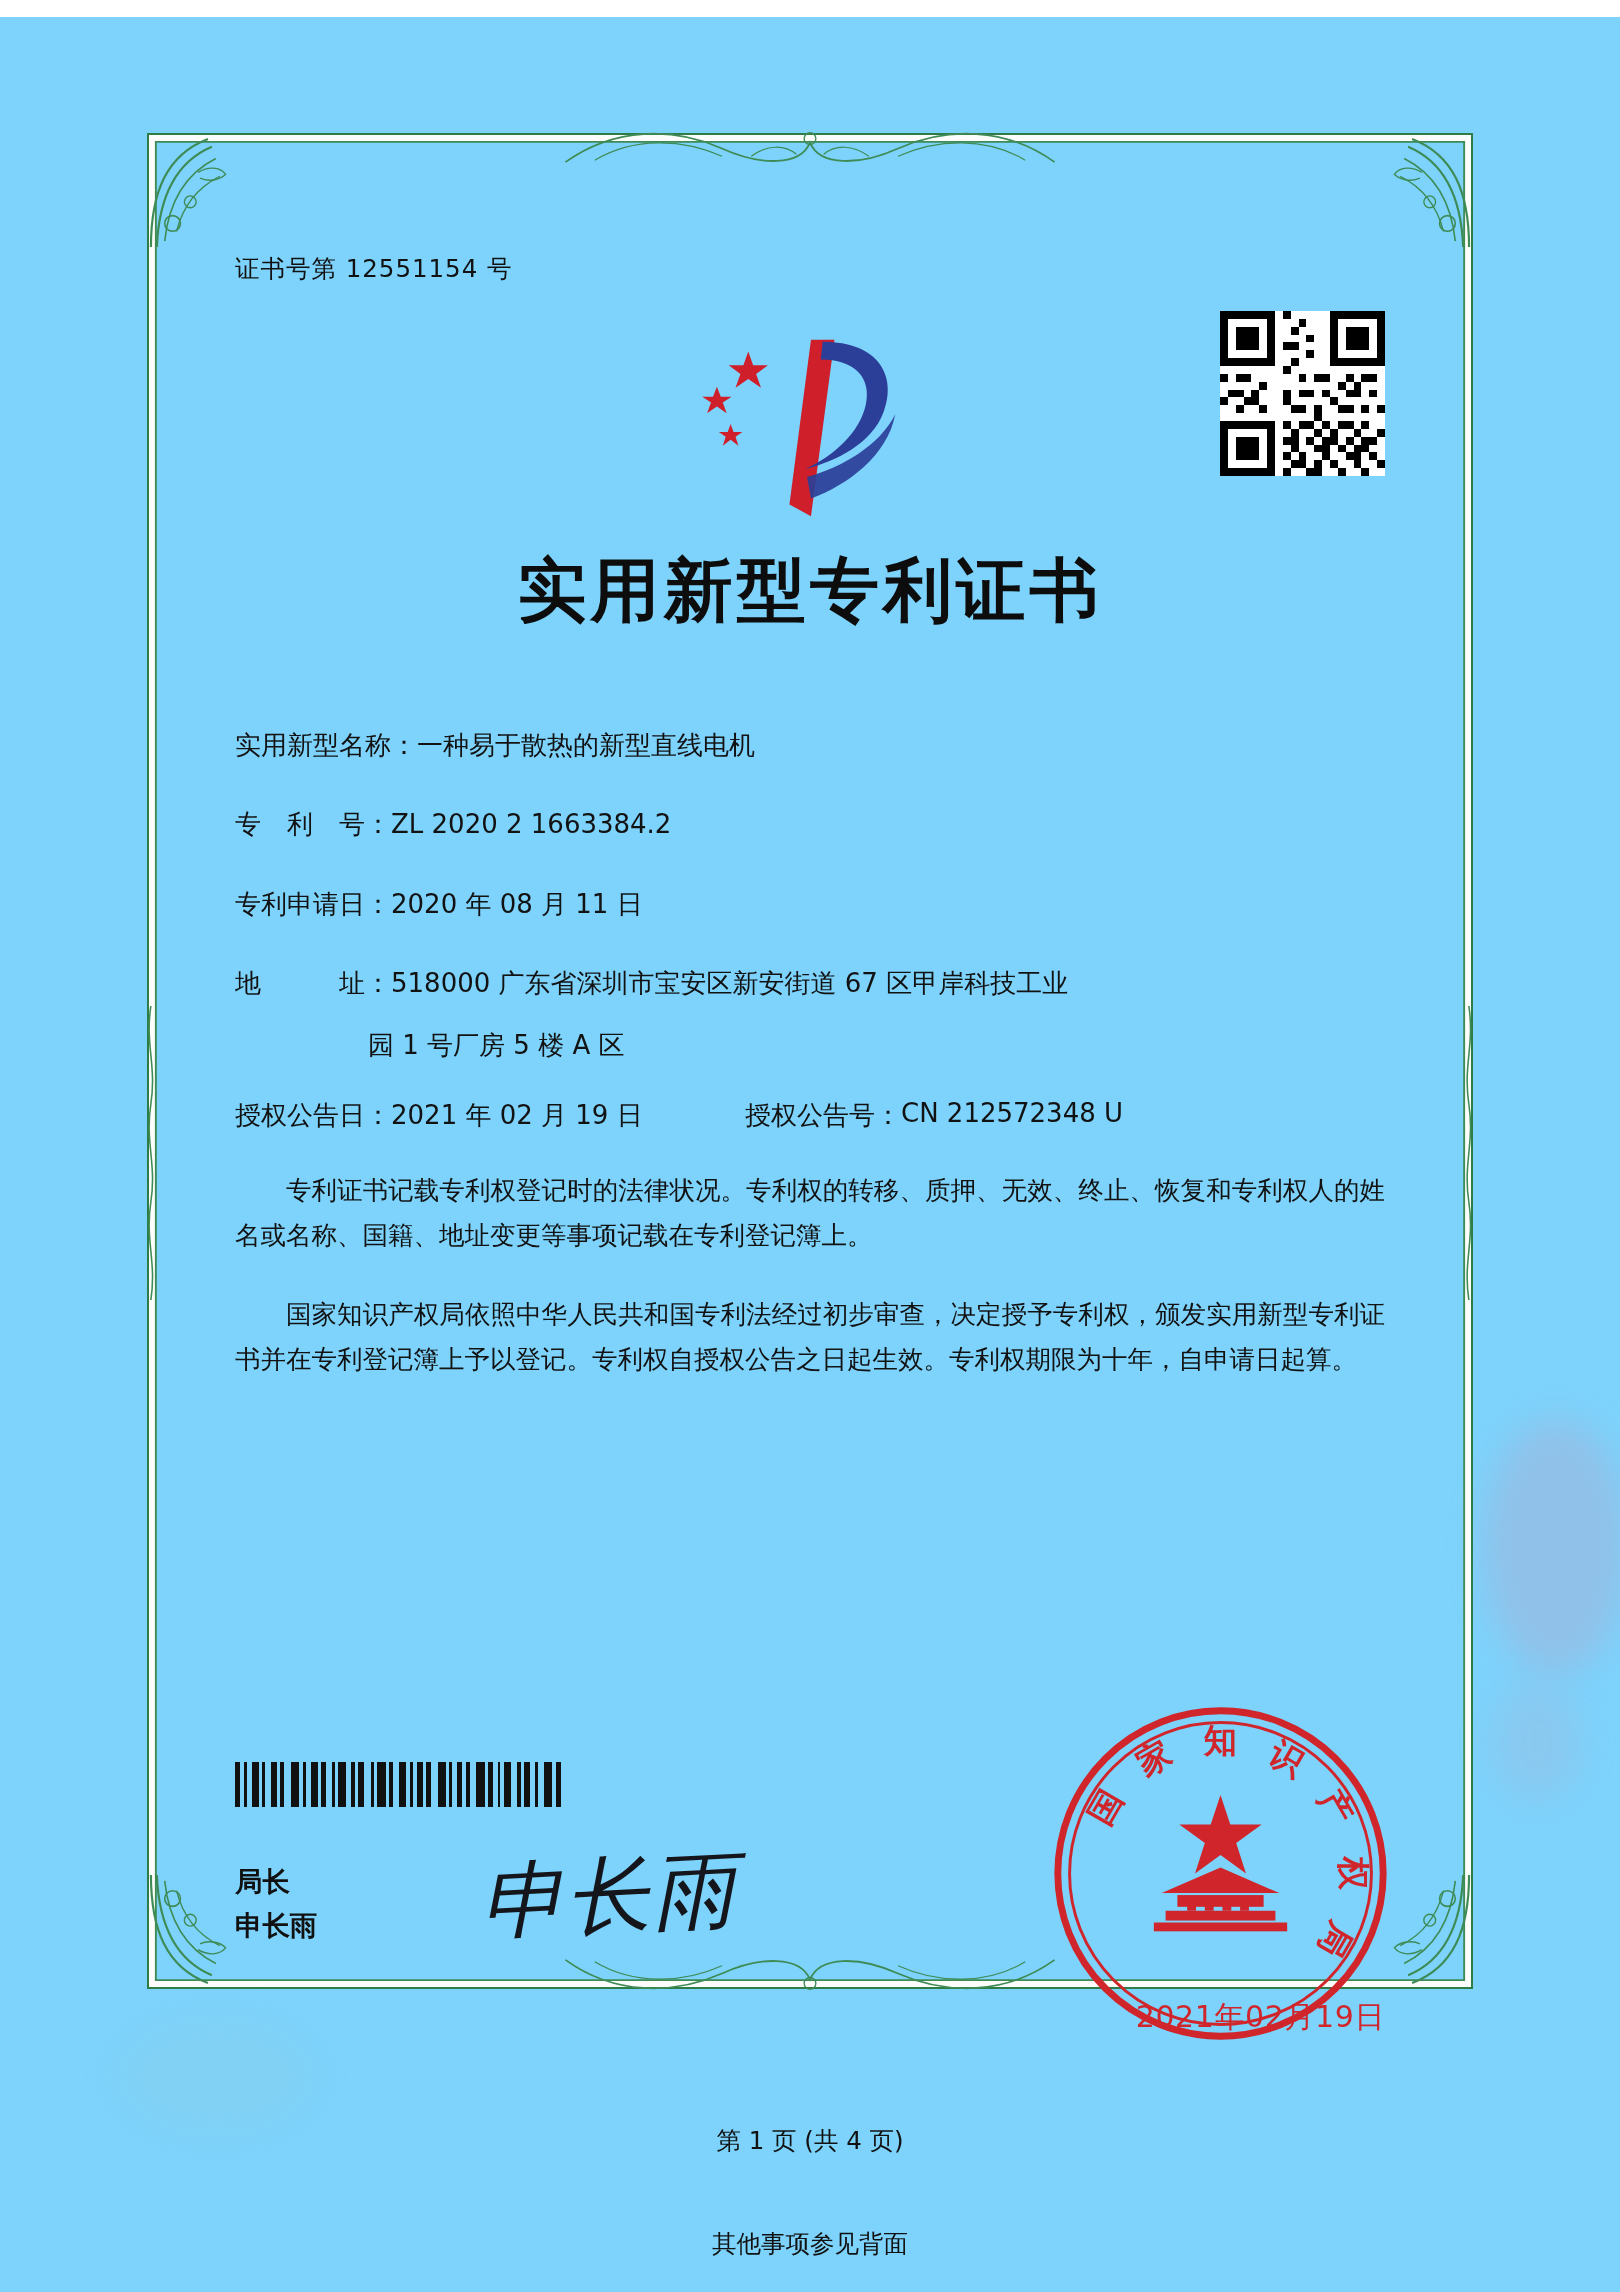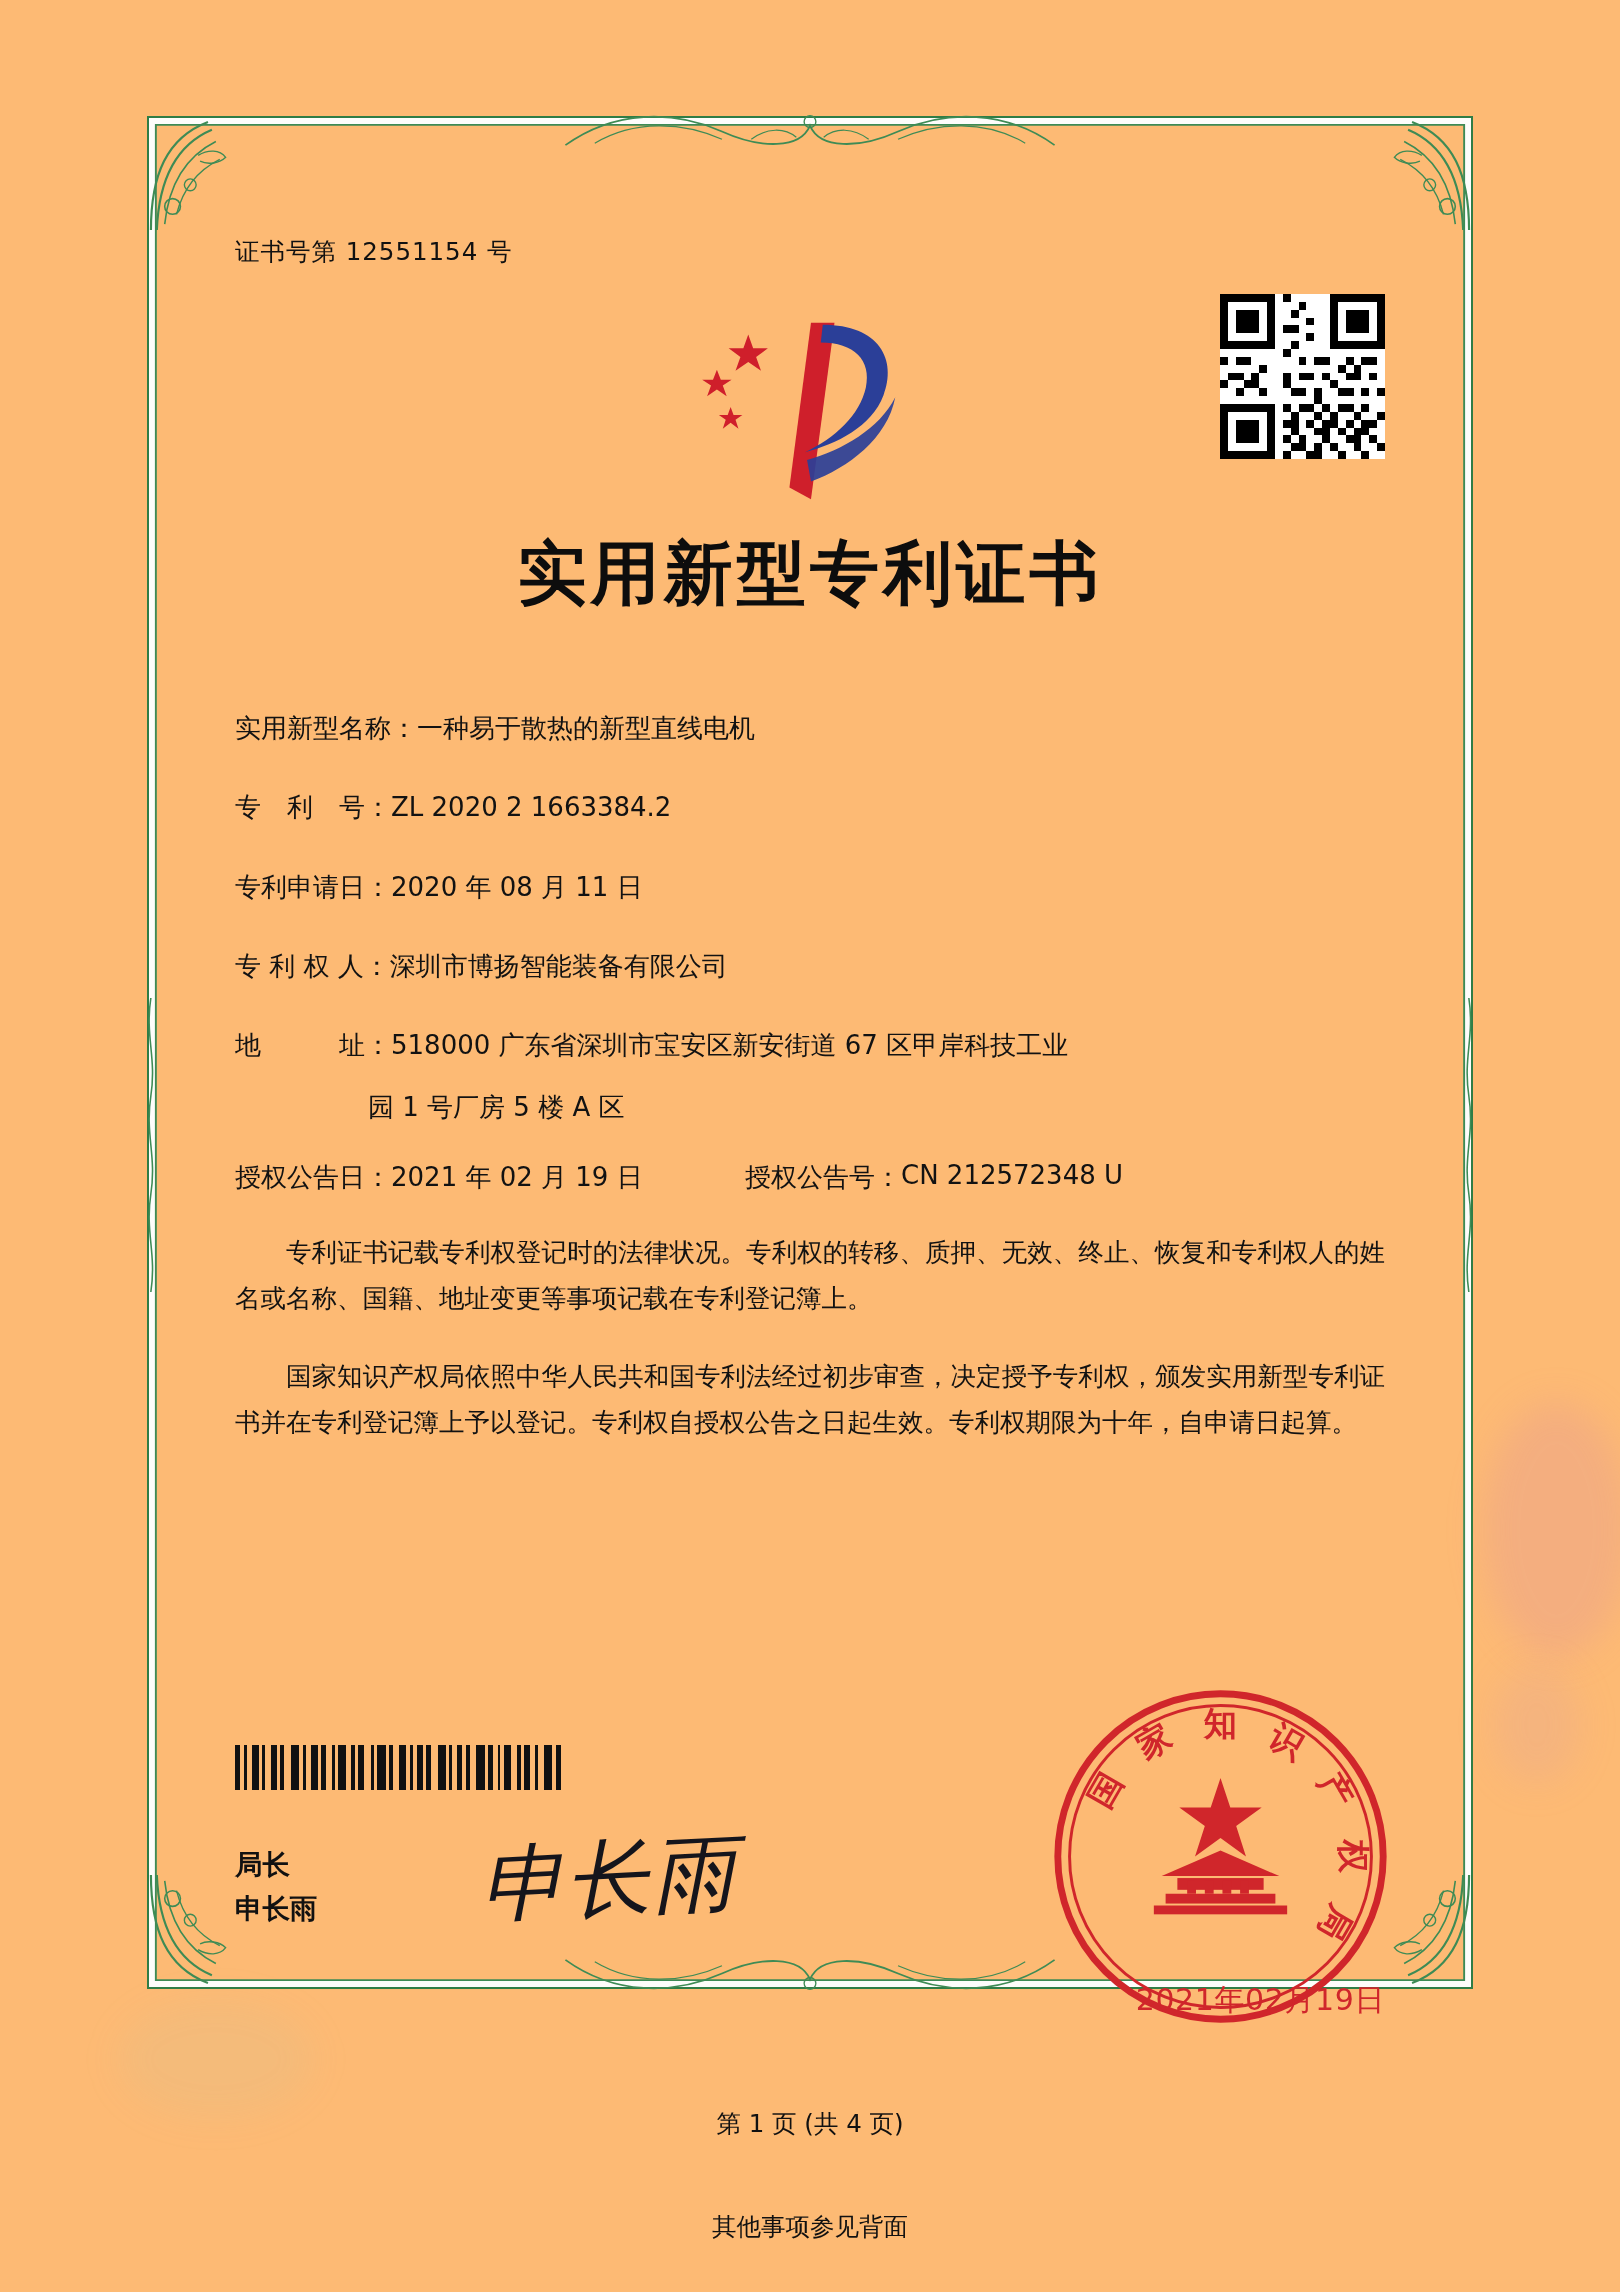--- a/index.html
+++ b/index.html
@@ -6,21 +6,22 @@
   body{
     width:1620px;height:2293px;
     background:#ffffff;
     font-family:"DejaVu Sans","Liberation Sans",sans-serif;
     color:#1a1a1a;
     position:relative;
     overflow:hidden;
   }
   .page{
     position:absolute;inset:0;
-    background:#fdba74;
+    background:#7dd3fc;
+    margin-top:17px;
   }
   
   .blotch{position:absolute;border-radius:50%;filter:blur(17.6px);pointer-events:none;}
   .b1{width:147px;height:255px;right:-9.8px;top:1402px;background:rgba(214,130,170,.22);}
   .b2{width:88px;height:118px;right:39px;top:1666px;background:rgba(205,150,180,.16);}
   .b3{width:196px;height:118px;left:118px;top:2000px;background:rgba(170,200,175,.10);}
 
   
   .border-outer{
     position:absolute;
@@ -374,24 +375,20 @@
       <div class="field">
         <span class="flabel">专　利　号：</span>
         <span class="fvalue">ZL 2020 2 1663384.2</span>
       </div>
 
       <div class="field">
         <span class="flabel">专利申请日：</span>
         <span class="fvalue">2020 年 08 月 11 日</span>
       </div>
 
-      <div class="field">
-        <span class="flabel">专 利 权 人：</span>
-        <span class="fvalue">深圳市博扬智能装备有限公司</span>
-      </div>
 
       <div class="field addr">
         <span class="flabel">地　　　址：</span>
         <span class="fvalue">518000 广东省深圳市宝安区新安街道 67 区甲岸科技工业</span>
       </div>
       <div class="addr-second">园 1 号厂房 5 楼 A 区</div>
 
       <div class="two-col">
         <div class="left">
           <span class="flabel">授权公告日：</span>

